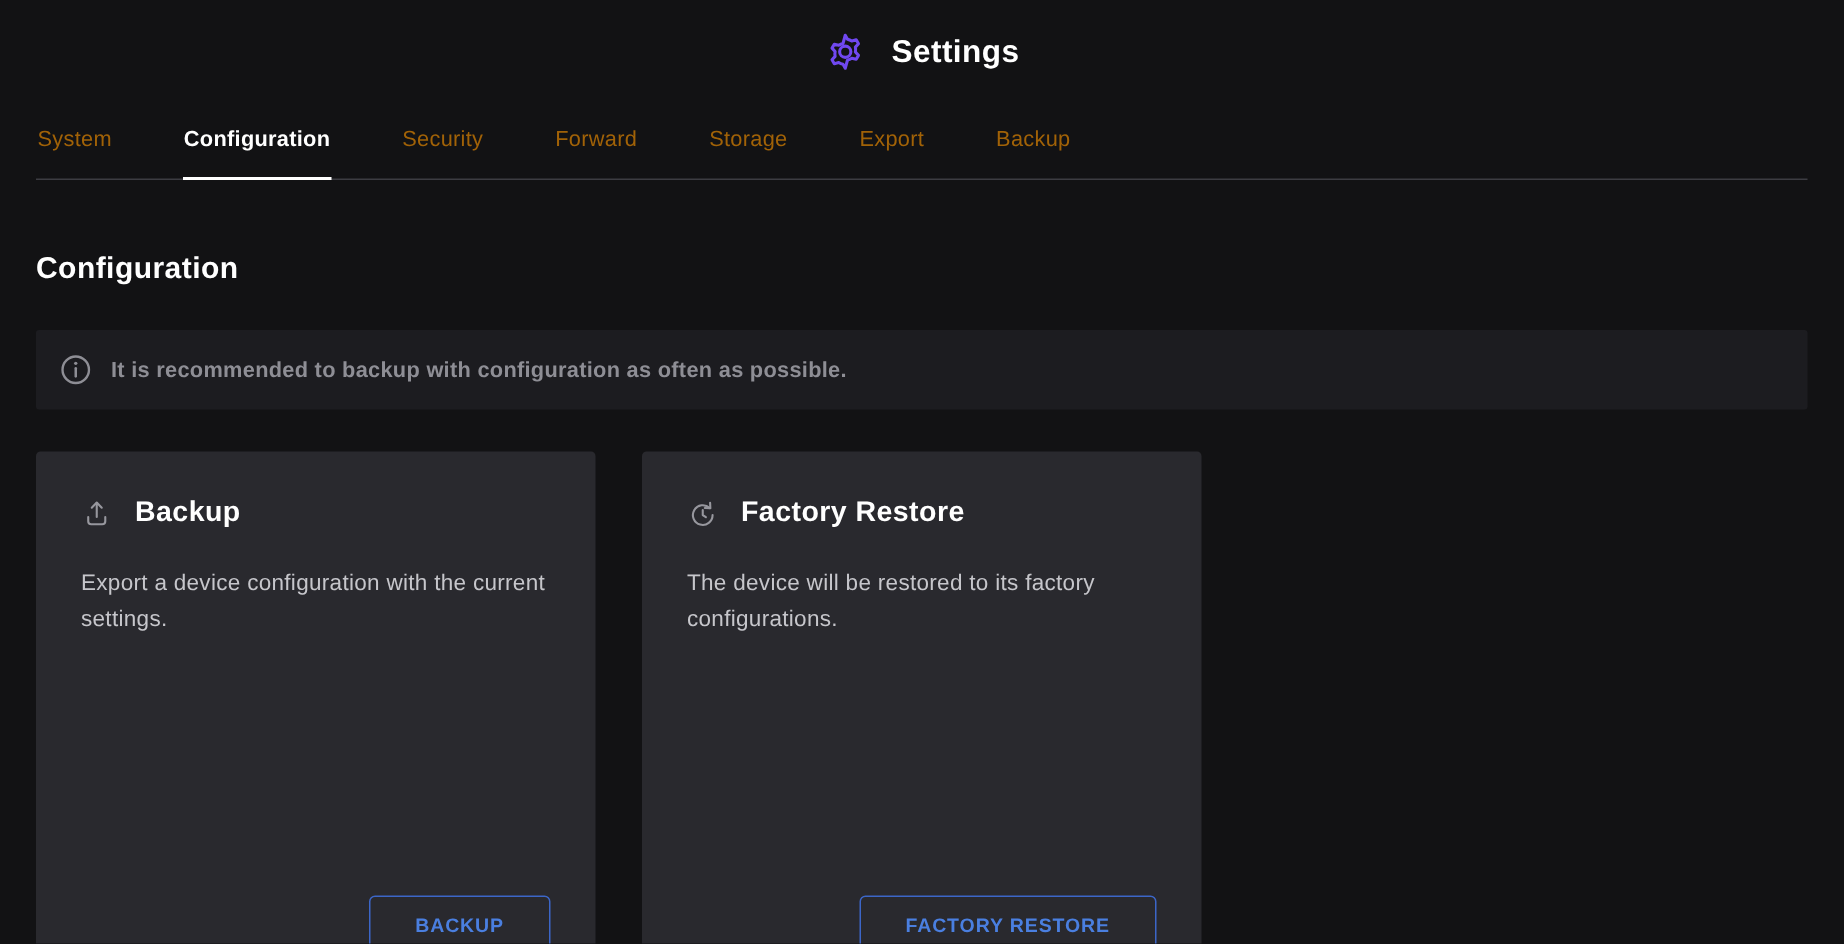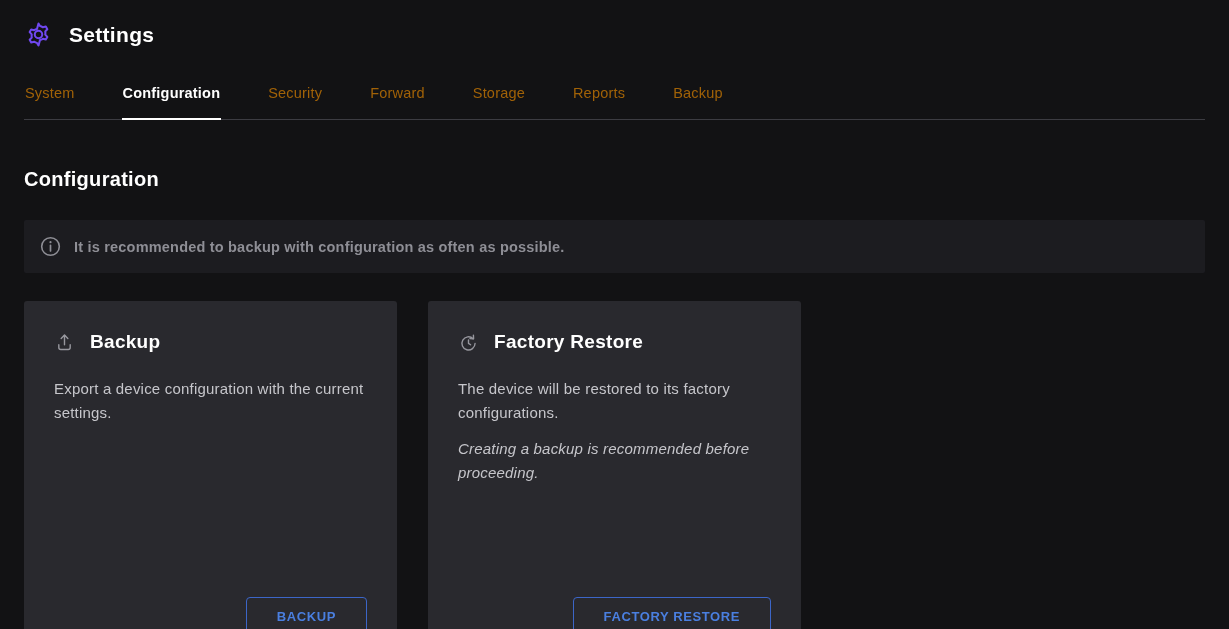--- a/index.html
+++ b/index.html
@@ -7,20 +7,21 @@
     width: 1229px; height: 629px;
     background: #121214;
     font-family: "Liberation Sans", "DejaVu Sans", sans-serif;
     color: #ffffff;
     overflow: hidden;
   }
   
   .app-header {
     display: flex; align-items: center; gap: 16px;
     padding: 20px 24px 18px 24px;
+    justify-content: center;
   }
   .app-header .logo { display: flex; align-items: center; }
   .app-title { font-size: 21px; font-weight: bold; letter-spacing: 0.3px; }
 
   
   .tabbar {
     display: flex; gap: 46px;
     margin: 14px 24px 0 24px;
     border-bottom: 1px solid #3c3c42;
   }
@@ -124,21 +125,21 @@
   </span>
   <h1 class="app-title">Settings</h1>
 </header>
 
 <nav class="tabbar">
   <div class="tab">System</div>
   <div class="tab active">Configuration</div>
   <div class="tab">Security</div>
   <div class="tab">Forward</div>
   <div class="tab">Storage</div>
-  <div class="tab">Reports</div>
+  <div class="tab">Export</div>
   <div class="tab">Backup</div>
 </nav>
 
 <h2 class="page-heading">Configuration</h2>
 
 <div class="info-banner">
   <span style="display:flex;">
     <svg width="21" height="21" viewBox="0 0 20 20" fill="none">
       <circle cx="10" cy="10" r="8.4" stroke="#8e8e95" stroke-width="1.5"></circle>
       <line x1="10" y1="9" x2="10" y2="14.2" stroke="#8e8e95" stroke-width="1.6" stroke-linecap="round"></line>
@@ -171,17 +172,16 @@
       <span class="icon-gray" style="display:flex;">
         <svg width="21" height="21" viewBox="0 0 24 24" fill="none" stroke="#97979e" stroke-width="1.6" stroke-linecap="round" stroke-linejoin="round">
           <path d="M19.5 13a7.5 7.5 0 1 1-2.2-5.3"></path>
           <path d="M17.6 3.6l.2 4.2-4.2-.2"></path>
           <path d="M12 9.2V13l2.4 1.6"></path>
         </svg>
       </span>
       <span class="card-title">Factory Restore</span>
     </div>
     <p class="card-desc">The device will be restored to its factory configurations.</p>
-    <p class="card-note">Creating a backup is recommended before proceeding.</p>
     <button class="card-btn">FACTORY RESTORE</button>
   </section>
 
 </main>
 
 </body></html>

